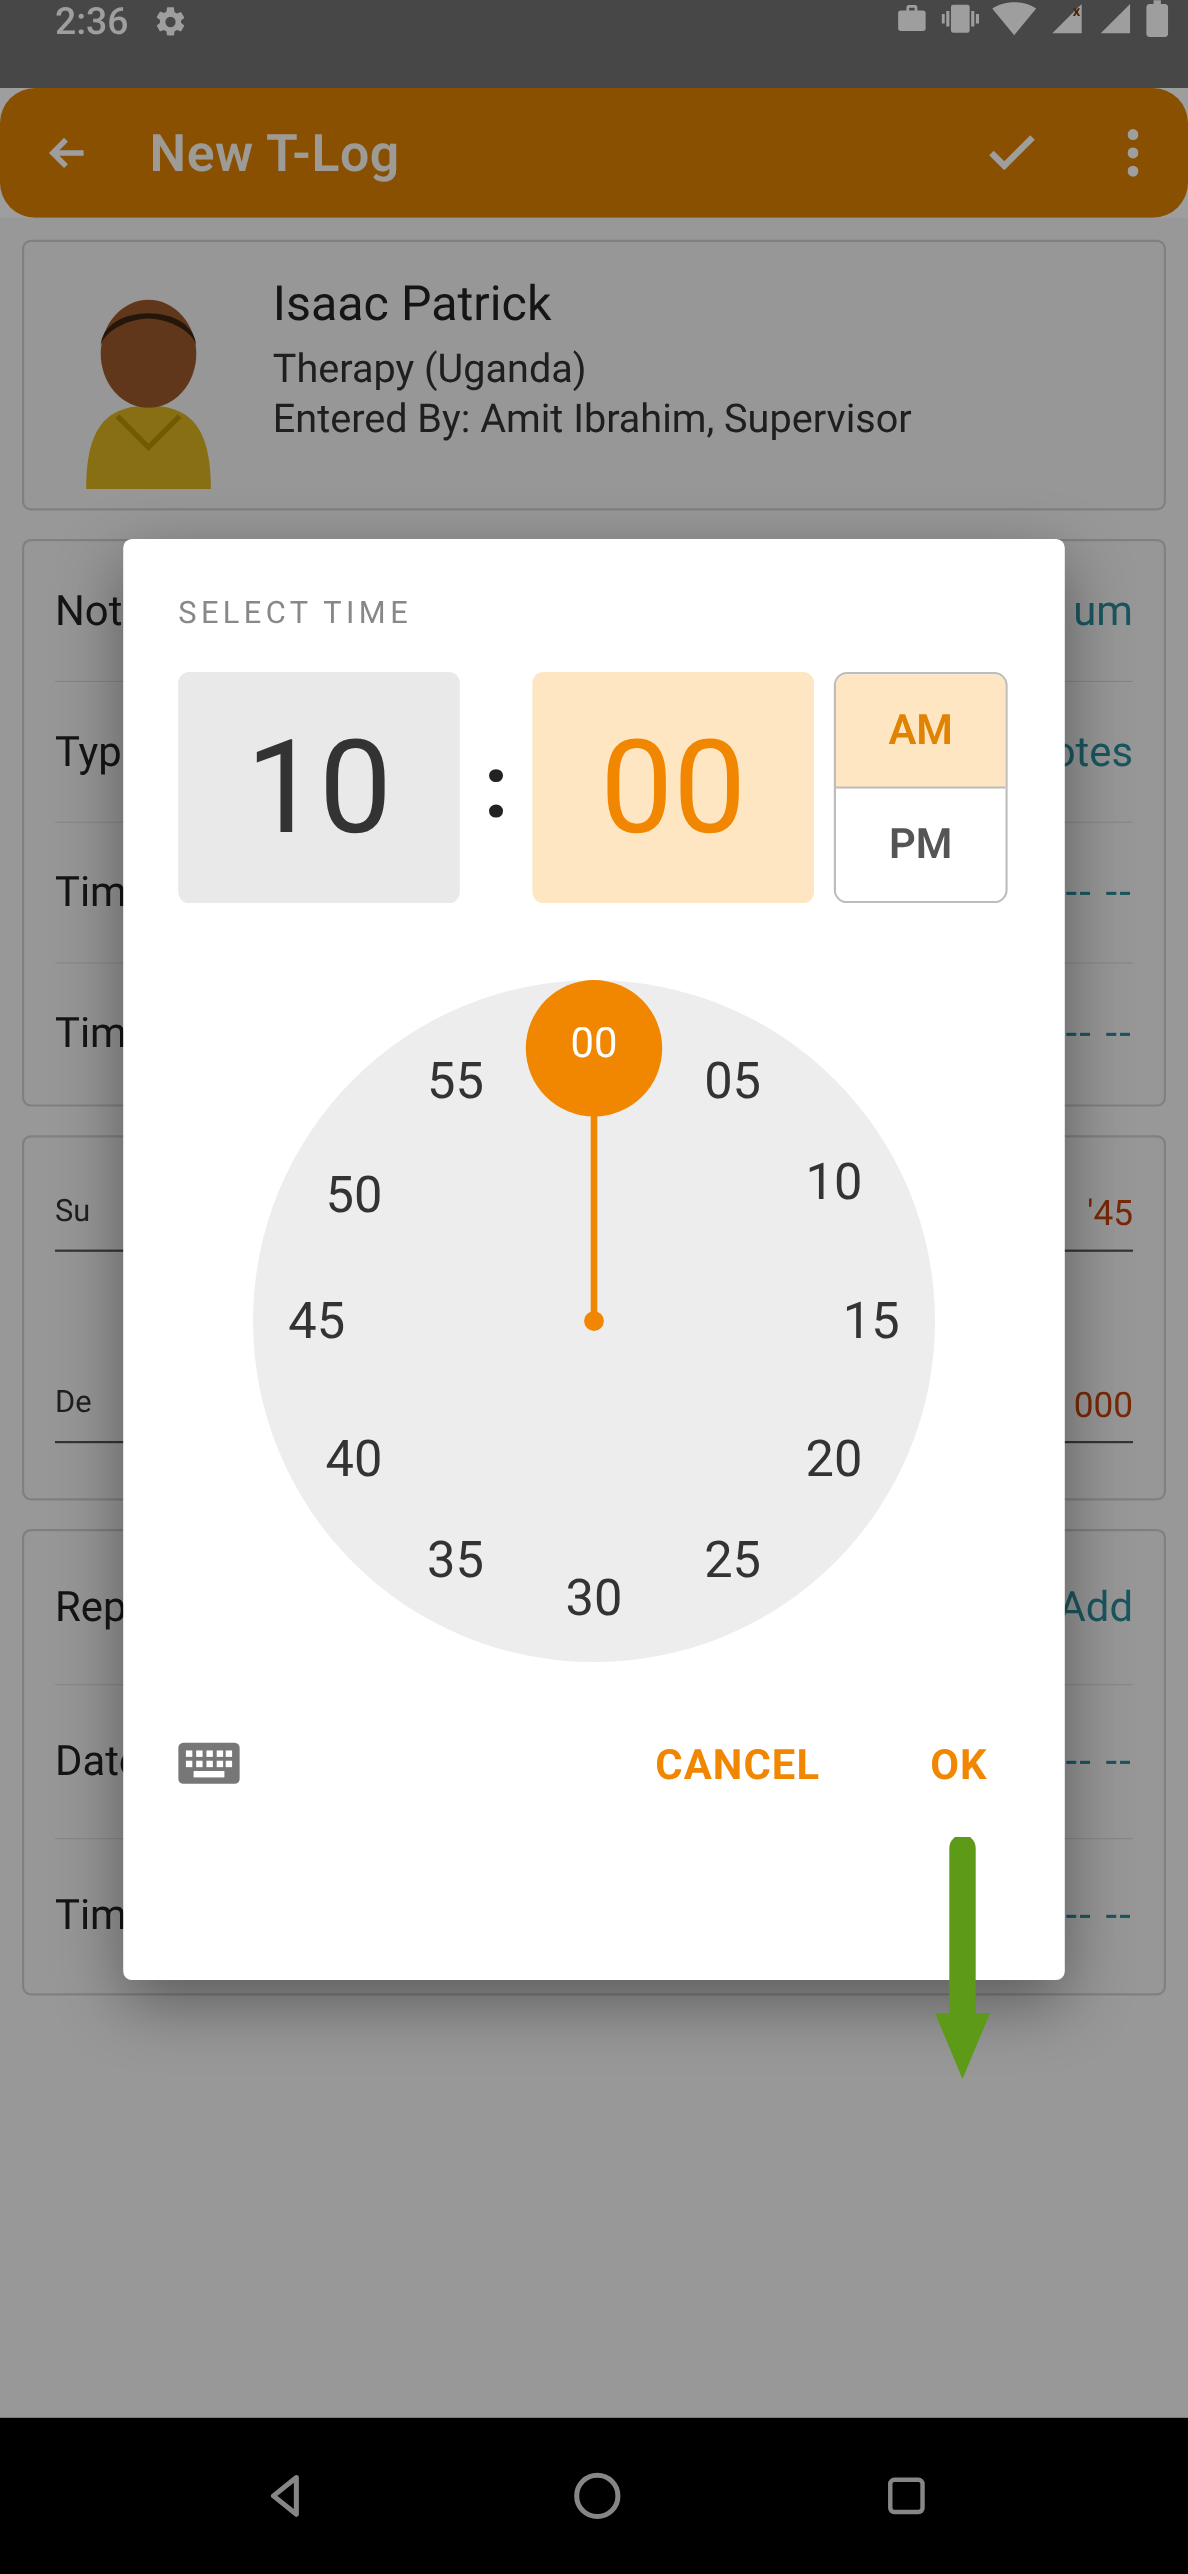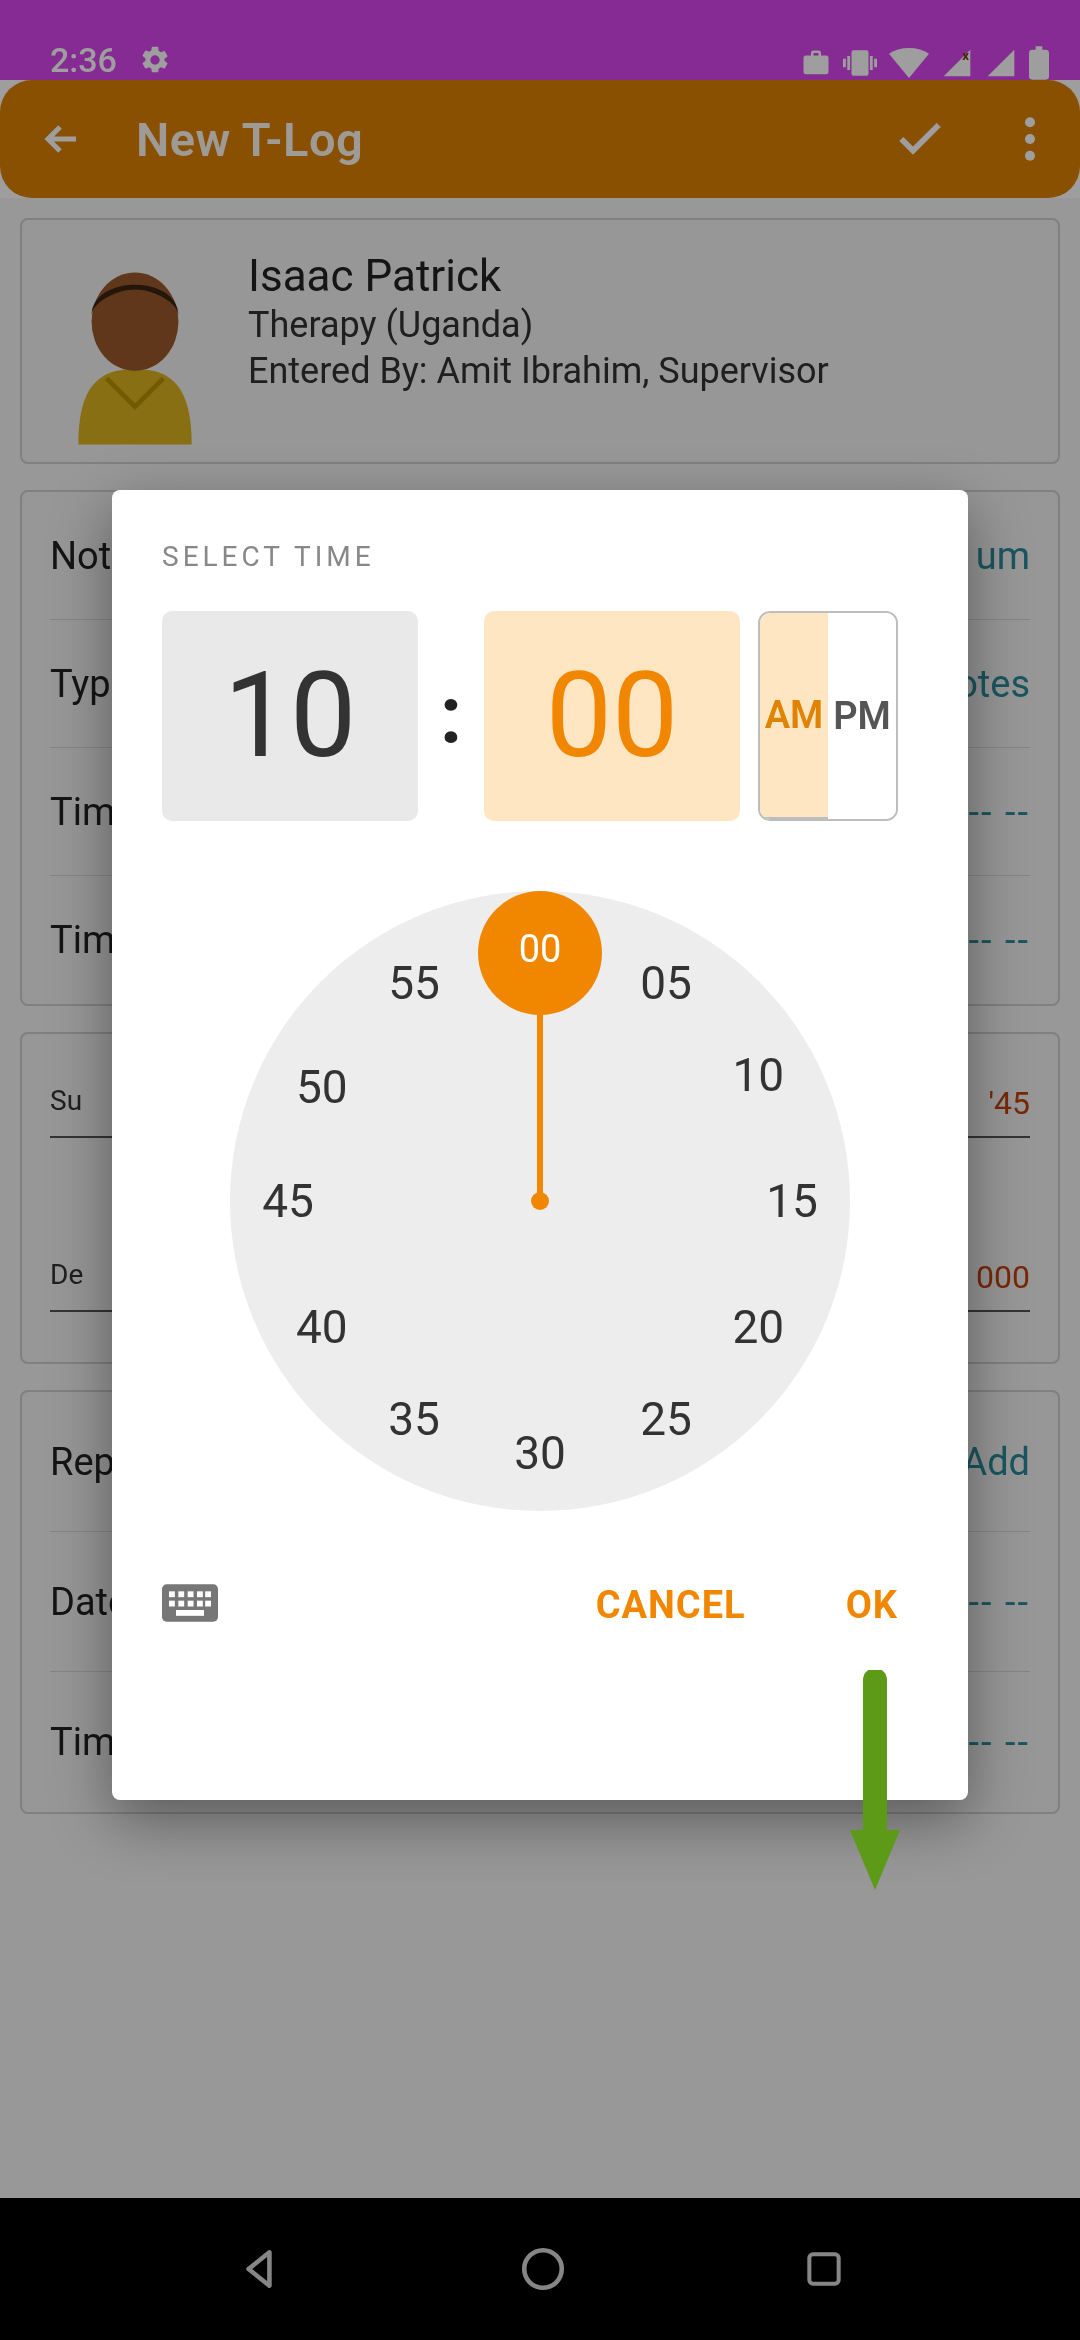--- a/index.html
+++ b/index.html
@@ -3,38 +3,38 @@
 <meta charset="utf-8">
 <style>
   * { box-sizing: border-box; margin: 0; padding: 0; }
   html, body { width: 1080px; height: 2340px; font-family: -apple-system, BlinkMacSystemFont, "Segoe UI", Roboto, sans-serif; overflow: hidden; background: #fff; }
   
   
   .root { position: relative; width: 1080px; height: 2340px; }
   .dim { position: absolute; inset: 0; background: rgba(0,0,0,0.38); z-index: 50; pointer-events: none; }
 
   
-  .status-bar { position: relative; z-index: 1; background: #d946ef; height: 80px; color: #fff; display: flex; align-items: flex-end; padding: 0 31px 0 50px; font-size: 34px; justify-content: space-between; }
+  .status-bar { position: relative; z-index: 1; background: #737373; height: 80px; color: #fff; display: flex; align-items: flex-start; padding: 0 18px 0 50px; font-size: 34px; justify-content: space-between; }
   .status-left { display: flex; align-items: center; gap: 22px; font-weight: 500; }
   .status-right { display: flex; align-items: center; gap: 12px; }
   .status-right svg { display: block; }
 
   
   .app-bar { position: relative; z-index: 1; background: #db8100; height: 118px; display: flex; align-items: center; padding: 0 14px 0 26px; gap: 38px; border-radius: 32px; }
   .app-bar .title { color: #fff8f0; font-size: 47px; font-weight: 600; flex: 1; letter-spacing: 0.5px; }
   .icon-btn { width: 72px; height: 72px; display: flex; align-items: center; justify-content: center; }
 
   
   .content { position: relative; z-index: 1; padding: 20px; background: #f5f5f5; height: 2000px; }
 
   .card { background: #f4f4f4; border: 2px solid #cfcfcf; border-radius: 8px; margin-bottom: 26px; }
 
   .person-card { display: flex; gap: 28px; align-items: flex-start; padding: 30px 28px 10px; overflow: hidden; height: 246px; }
   .avatar-wrap { width: 170px; display: flex; justify-content: center; }
-  .person-info .name { font-size: 44px; color: #222; font-weight: 400; margin-bottom: 2px; }
+  .person-info .name { font-size: 44px; color: #222; font-weight: 400; margin-bottom: 12px; }
   .person-info .sub { font-size: 36px; color: #333; margin-bottom: 4px; }
 
   .fields-card { padding: 0 28px; }
   .field-row { display: flex; justify-content: space-between; align-items: center; height: 128px; border-bottom: 1px solid #d9d9d9; }
   .field-row:last-child { border-bottom: none; }
   .field-label { font-size: 38px; color: #222; }
   .field-val { font-size: 38px; color: #2a8b9a; }
   .field-val.dash { color: #2a8b9a; letter-spacing: 2px; }
 
   .text-card { padding: 30px 28px 20px; }
@@ -50,21 +50,21 @@
   .nav-bar svg { display:block; }
 
   
   .dialog { position: absolute; left: 112px; top: 490px; width: 856px; height: 1310px; background: #fff; border-radius: 8px; z-index: 100; box-shadow: 0 20px 60px rgba(0,0,0,0.4); padding: 50px 50px 30px; }
   .dialog-title { font-size: 28px; letter-spacing: 4px; color: #888; margin-bottom: 38px; }
   .time-row { display: flex; align-items: center; gap: 18px; margin-bottom: 70px; }
   .time-box { width: 256px; height: 210px; border-radius: 10px; display:flex; align-items:center; justify-content:center; font-size: 118px; }
   .time-box.hour { background:#e9e9e9; color:#333; }
   .time-box.minute { background:#ffe6c2; color:#f18700; }
   .colon { font-size: 80px; font-weight: 700; color:#222; width: 30px; text-align:center; }
-  .ampm { width: 140px; height: 210px; border:2px solid #bdbdbd; border-radius: 12px; overflow: hidden; display:flex; flex-direction:row; }
+  .ampm { width: 158px; height: 210px; border:2px solid #bdbdbd; border-radius: 12px; overflow: hidden; display:flex; flex-direction:column; }
   .ampm > div { flex:1; display:flex; align-items:center; justify-content:center; font-size: 38px; font-weight:600; }
   .am { background:#ffe6c2; color:#e08300; border-bottom:2px solid #bdbdbd; }
   .pm { background:#fff; color:#555; }
 
   .clock { position: relative; width: 620px; height: 620px; margin: 0 auto 40px; background:#ededed; border-radius:50%; }
   .clock .tick { position:absolute; width:60px; height:60px; display:flex; align-items:center; justify-content:center; font-size:46px; color:#333; transform:translate(-50%,-50%); }
   .clock .hand { position:absolute; left:50%; top:50%; width:6px; height:254px; background:#f18700; transform-origin: top center; transform: translate(-50%,0) rotate(180deg); border-radius:3px;}
   .clock .hand::after{ content:""; position:absolute; bottom:-56px; left:50%; transform:translateX(-50%); width:124px; height:124px; background:#f18700; border-radius:50%;}
   .clock .sel-text{ position:absolute; left:50%; top:58px; transform:translate(-50%,-50%); color:#fff; font-size:38px; z-index:5;}
   .clock .center{ position:absolute; left:50%; top:50%; width:18px; height:18px; background:#f18700; border-radius:50%; transform:translate(-50%,-50%);}

